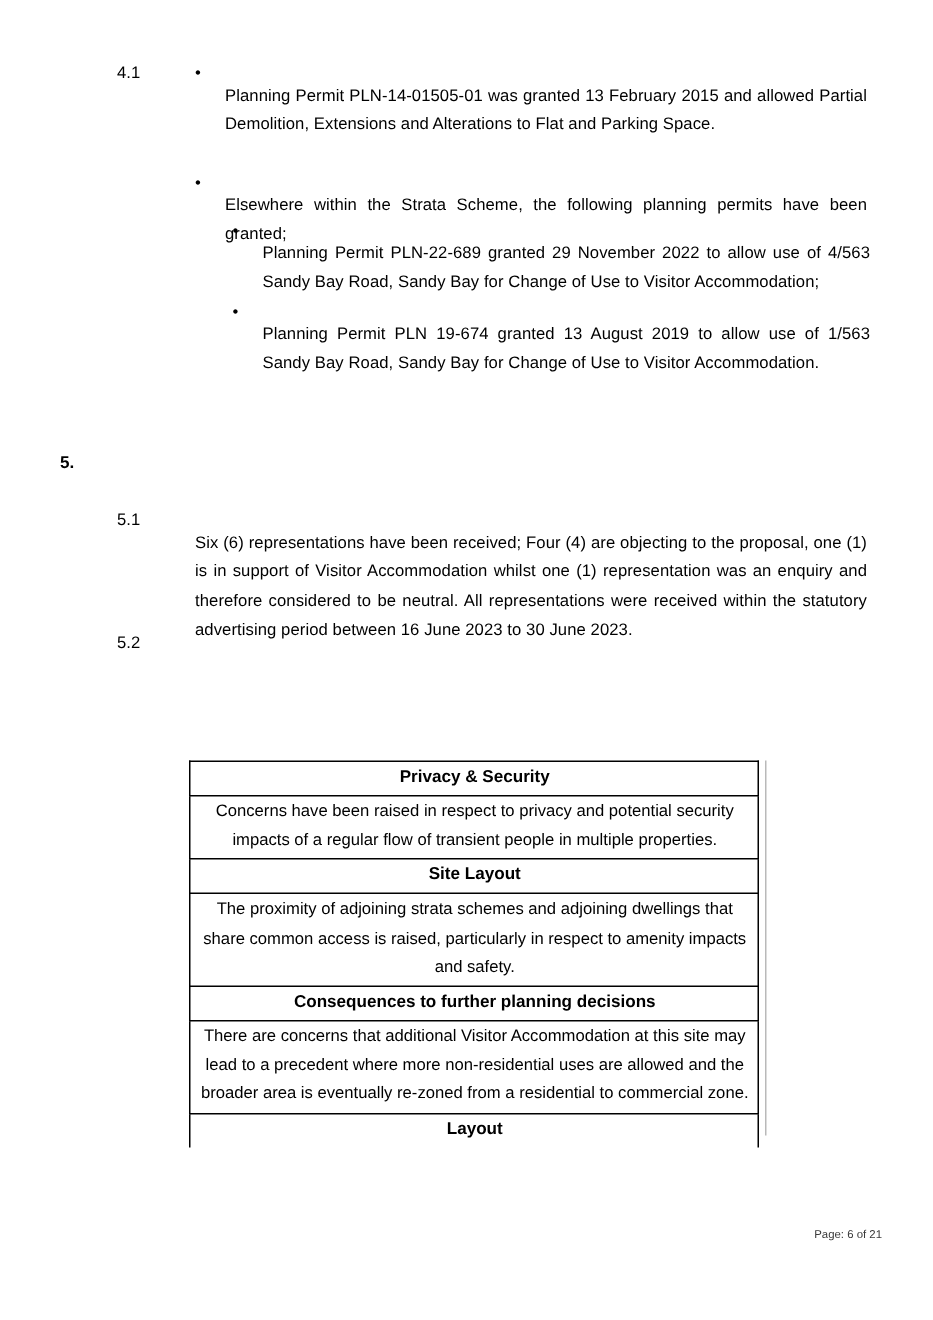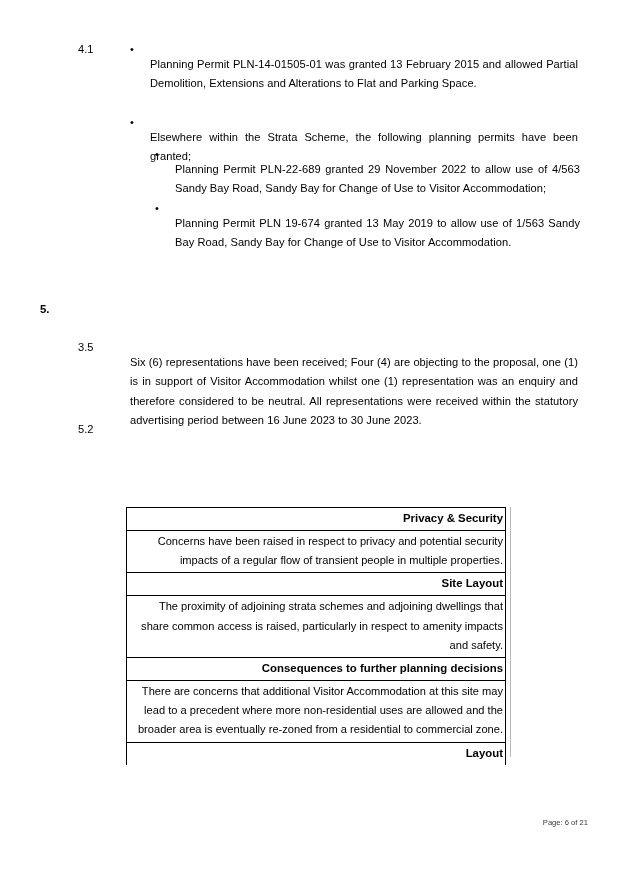--- a/index.html
+++ b/index.html
@@ -89,21 +89,21 @@
     width: 380px;
     border-collapse: collapse;
     table-layout: fixed;
   }
   .concerns-table td {
     border: 1px solid #000000;
     padding: 1px 2px 2px 3px;
     font-size: 11.1px;
     line-height: 19.2px;
     vertical-align: top;
-    text-align: right;
+    text-align: center;
   }
   .concerns-table td.hdr {
     font-weight: bold;
     font-size: 11.4px;
     line-height: 17px;
     padding-top: 2px;
     padding-bottom: 3px;
   }
   .concerns-table td.cut-bottom {
     border-bottom: none;
@@ -156,31 +156,31 @@
 
   <div style="position:absolute; left:155px; top:145px; width:425px;">
 
     <div class="bullet-row">
       <span class="bullet-mark">•</span>
       <span class="bullet-text body-text">Planning Permit PLN-22-689 granted 29 November 2022 to allow use of 4/563 Sandy Bay Road, Sandy Bay for Change of Use to Visitor Accommodation;</span>
     </div>
 
     <div class="bullet-row">
       <span class="bullet-mark">•</span>
-      <span class="bullet-text body-text">Planning Permit PLN 19-674 granted 13 May 2019 to allow use of 1/563 Sandy Bay Road, Sandy Bay for Change of Use to Visitor Accommodation.</span>
+      <span class="bullet-text body-text">Planning Permit PLN 19-674 granted 13 August 2019 to allow use of 1/563 Sandy Bay Road, Sandy Bay for Change of Use to Visitor Accommodation.</span>
     </div>
 
   </div>
 
   <div class="section-heading" style="left:40px; top:301px; width:400px;">
     <span class="sec-num">5.</span>
   </div>
 
   <div class="clause" style="left:78px; top:338px; width:500px;">
-    <div class="clause-num">3.5</div>
+    <div class="clause-num">5.1</div>
     <div class="clause-body body-text">Six (6) representations have been received; Four (4) are objecting to the proposal, one (1) is in support of Visitor Accommodation whilst one (1) representation was an enquiry and therefore considered to be neutral. All representations were received within the statutory advertising period between 16 June 2023 to 30 June 2023.</div>
   </div>
 
   <div class="clause" style="left:78px; top:420px; width:500px;">
     <div class="clause-num">5.2</div>
   </div>
 
   <table class="concerns-table">
     <tbody>
         <tr>

